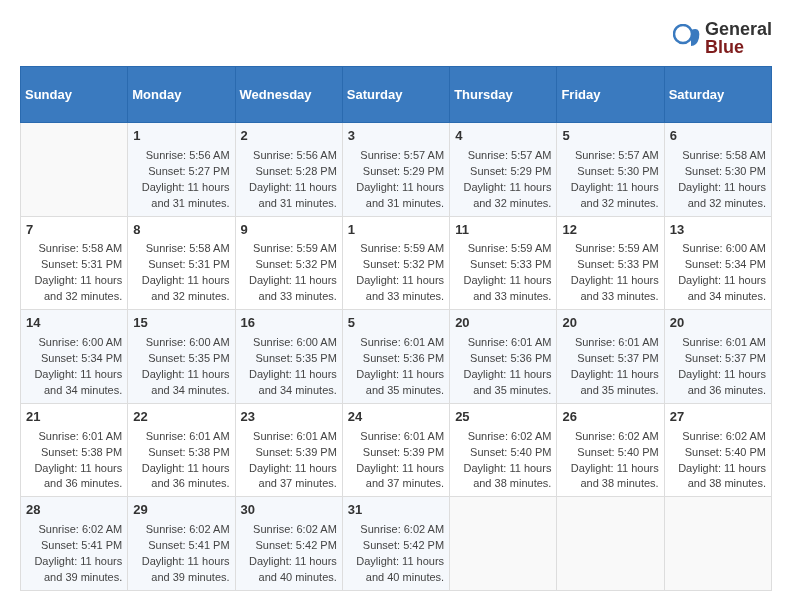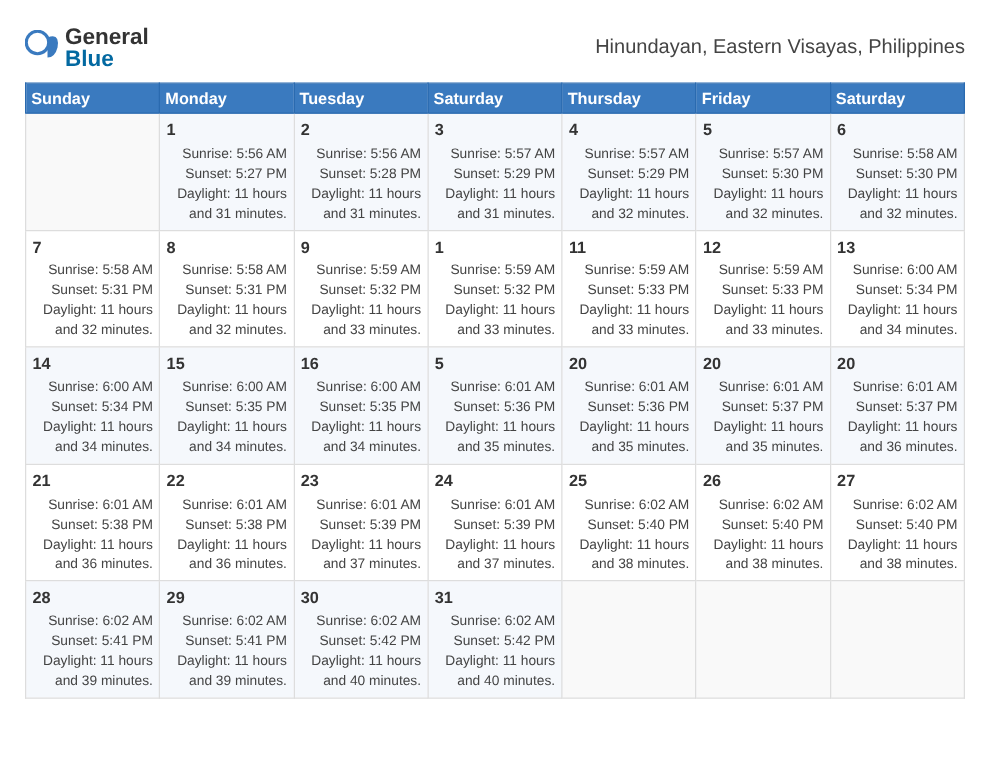--- a/index.html
+++ b/index.html
@@ -6,41 +6,42 @@
     body {
       font-family: Arial, sans-serif;
       background: #fff;
       width: 792px;
       min-height: 612px;
       padding: 20px;
     }
     .header {
       display: flex;
       justify-content: space-between;
-      align-items: center;
+      align-items: flex-end;
       margin-bottom: 10px;
+      flex-direction: column;
     }
     .logo {
       display: flex;
       align-items: center;
     }
     .logo-text {
       display: flex;
       flex-direction: column;
       line-height: 1;
     }
     .logo-general {
       font-size: 18px;
       font-weight: bold;
       color: #333;
     }
     .logo-blue {
       font-size: 18px;
       font-weight: bold;
-      color: #0369a1;
+      color: #7f1d1d;
     }
     .logo-icon {
       width: 28px;
       height: 28px;
       margin-right: 4px;
     }
     .title-block {
       text-align: right;
     }
     .month-title {
@@ -53,21 +54,21 @@
       color: #444;
     }
     table {
       width: 100%;
       border-collapse: collapse;
       font-size: 11px;
     }
     thead tr th {
       background-color: #3a7abf;
       color: #fff;
-      padding: 4px 4px;
+      padding: 20px 4px;
       text-align: left;
       font-size: 13px;
       font-weight: bold;
       border: 1px solid #2a6aaf;
     }
     tbody tr {
       border-bottom: 1px solid #ccc;
     }
     tbody tr:nth-child(odd) {
       background-color: #f5f8fc;
@@ -107,30 +108,29 @@
     <svg class="logo-icon" viewBox="0 0 28 28">
       <circle cx="10" cy="10" r="9" fill="none" stroke="#3a7abf" stroke-width="2.5"></circle>
       <path d="M18 6 Q28 2 26 14 Q24 22 18 22" fill="#3a7abf"></path>
     </svg>
     <div class="logo-text">
       <span class="logo-general">General</span>
       <span class="logo-blue">Blue</span>
     </div>
   </div>
   <div class="title-block">
-    <div class="location-subtitle">Hinundayan, Eastern Visayas, Philippines</div>
   </div>
 </div>
 
 <table>
   <thead>
     <tr>
     <th>Sunday</th>
         <th>Monday</th>
-        <th>Tuesday</th>
+        <th>Wednesday</th>
         <th>Saturday</th>
         <th>Thursday</th>
         <th>Friday</th>
         <th>Saturday</th>
       </tr>
   </thead>
   <tbody>
   <tr>
         <td class="empty-cell"></td>
         <td>

